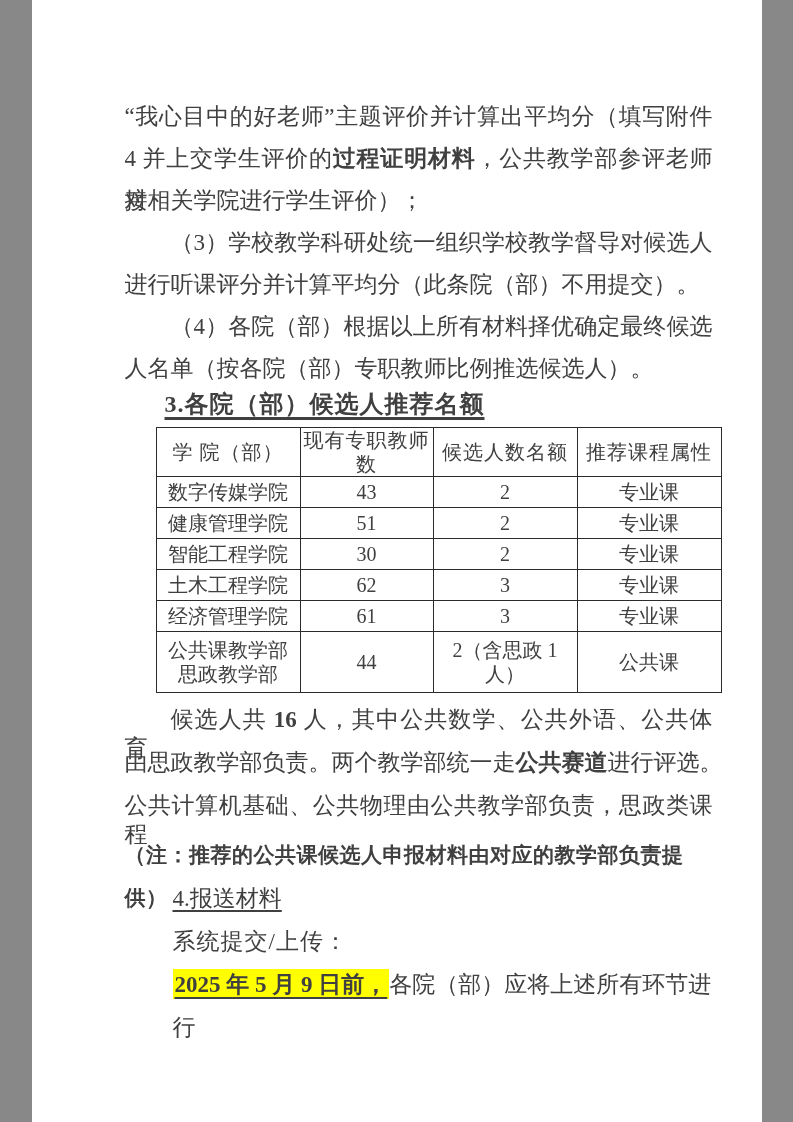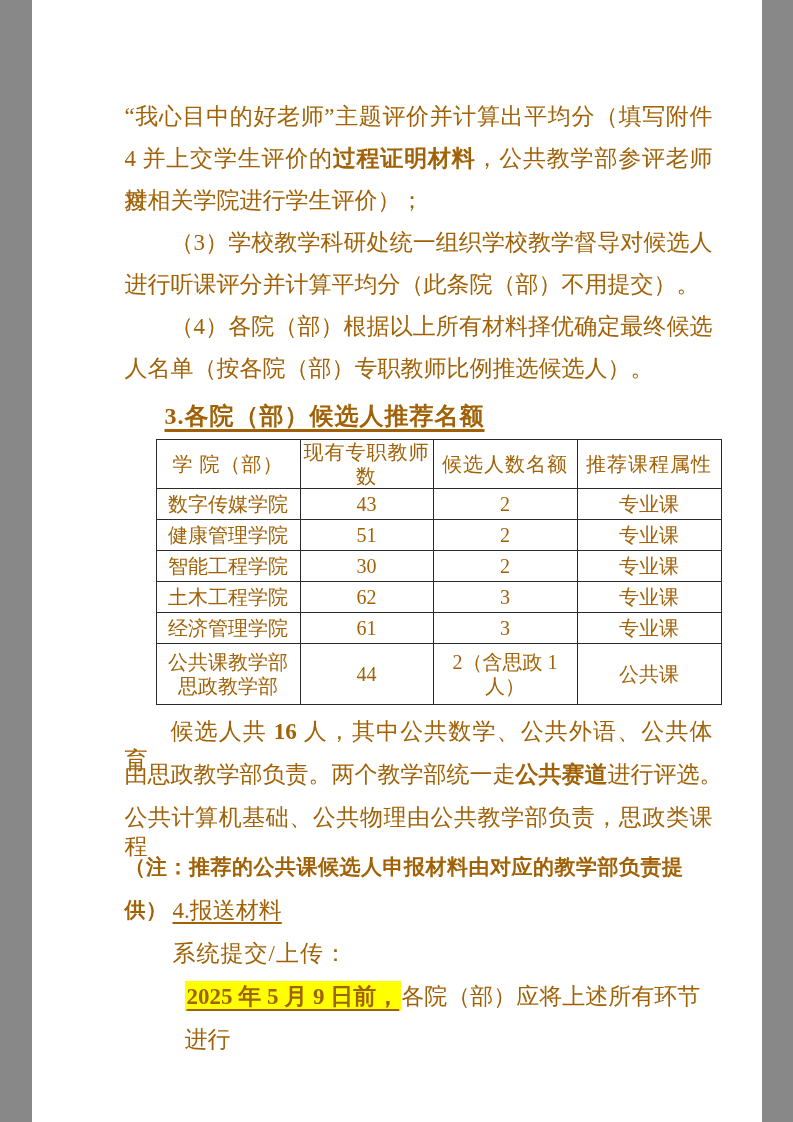--- a/index.html
+++ b/index.html
@@ -1,21 +1,21 @@
 <!DOCTYPE html>
 <html><head>
 <meta charset="utf-8">
 <style>
   html,body { margin:0; padding:0; background:#888; }
   .page {
     position:relative;
     width:730px; height:1122px;
     margin:0 auto;
     background:#ffffff;
-    color:#a16207;
+    color:#404040;
     font-family:"Liberation Serif","DejaVu Serif",serif;
     overflow:hidden;
   }
   .content {
     position:absolute;
     left:93px; top:96px;
     width:588px;
   }
   .line {
     font-size:23px;
@@ -26,21 +26,21 @@
   }
   .jl { text-align-last:justify; white-space:normal; }
   .ll { text-align-last:left; }
   .ind { text-indent:46px; }
   .b { font-weight:bold; }
   .after-table .line { line-height:29px; height:43px; }
   .h3 {
     font-size:24px;
     font-weight:bold;
     line-height:28px;
-    margin:12px 0 0 40px;
+    margin:0 0 0 40px;
     text-decoration:underline;
     text-decoration-thickness:2.5px;
     text-underline-offset:5px;
     letter-spacing:1px;
   }
   table.quota {
     margin:9px 0 12px 31px;
     width:548px;
     border-collapse:collapse;
     table-layout:fixed;
@@ -74,21 +74,21 @@
   .p5 {
     font-size:23px;
     font-weight:normal;
     line-height:43px; height:43px;
     margin-left:48px;
     letter-spacing:1px;
   }
   .p6 {
     font-size:23px;
     line-height:43px; height:43px;
-    margin-left:48px;
+    margin-left:36px;
     padding-left:12px;
   }
   .hl {
     background:#ffff00;
     font-weight:bold;
     text-decoration:underline;
     text-decoration-thickness:2px;
     text-underline-offset:5px;
     padding:3px 2px 2px 2px;
   }

